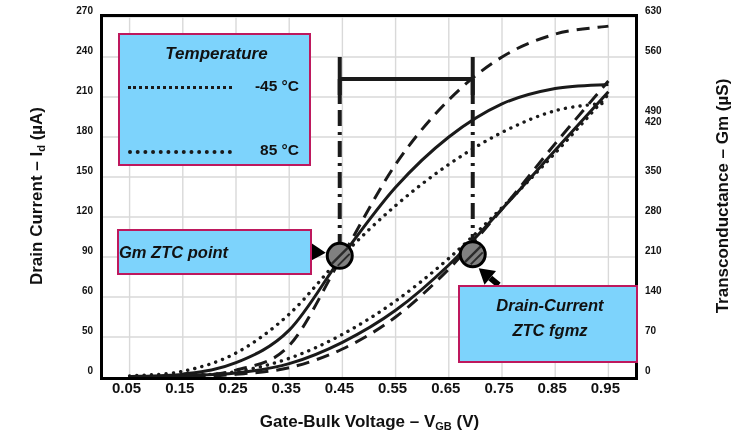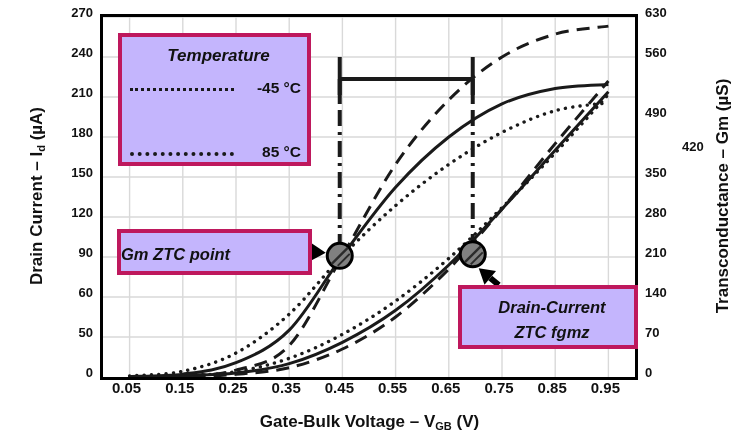--- a/index.html
+++ b/index.html
@@ -22,42 +22,42 @@
     position:absolute;left:598px;top:186px;width:250px;text-align:center;
     transform:rotate(-90deg);transform-origin:center center;
   }
   #x-title{
     position:absolute;left:100px;top:412px;width:539px;text-align:center;
   }
   .sub{font-size:11px;vertical-align:-3px;font-weight:bold;}
 
   
   .ytick{
-    position:absolute;font-weight:bold;font-size:13px;
+    position:absolute;font-weight:bold;font-size:10px;
     text-align:right;line-height:1;
   }
   .ytick-l{width:52px;left:41px;}
   .ytick-r{width:52px;left:645px;text-align:left;}
   .xtick{
     position:absolute;font-weight:bold;font-size:15px;width:60px;
     text-align:center;top:380px;line-height:1;
   }
 
   
   #plot{
     position:absolute;left:100px;top:14px;width:538px;height:366px;
     border:3px solid #000;box-sizing:border-box;background:#fff;
   }
   #gridsvg{position:absolute;left:0;top:0;}
   #curvesvg{position:absolute;left:0;top:0;}
   #annosvg{position:absolute;left:0;top:0;}
 
   
   .box{
-    position:absolute;background:#c4b5fd;border:4px solid #be185d;
+    position:absolute;background:#7dd3fc;border:2px solid #be185d;
     box-sizing:border-box;z-index:6;
   }
   #legend-box{left:15px;top:16px;width:193px;height:133px;}
   #legend-title{
     position:absolute;left:0;top:9px;width:193px;text-align:center;
     font-style:italic;font-weight:bold;font-size:17px;
   }
   .legrow{position:absolute;left:0;width:187px;height:26px;}
   .legrow .lbl{
     position:absolute;right:8px;top:2px;font-weight:bold;font-size:15.5px;
@@ -81,21 +81,21 @@
     font-weight:bold;font-size:10.5px;font-style:italic;
   }
   .vsub{font-size:13px;vertical-align:-4px;font-style:italic;}
   .vsub2{font-size:8px;vertical-align:-2px;font-style:italic;}
 
   #gm-callout{left:14px;top:212px;width:195px;height:46px;}
   #gm-callout .txt{
     position:absolute;left:0;top:12px;width:195px;text-align:left;
     font-style:italic;font-weight:bold;font-size:16.5px;
   }
-  #dc-callout{left:355px;top:268px;width:180px;height:64px;}
+  #dc-callout{left:355px;top:268px;width:180px;height:78px;}
   #dc-callout .txt{
     position:absolute;left:0;width:180px;text-align:center;
     font-style:italic;font-weight:bold;font-size:16.5px;
   }
   #dc-callout .l1{top:9px;}
   #dc-callout .l2{top:34px;}
 </style>
 </head>
 <body>
 
@@ -119,21 +119,21 @@
       <div class="ytick ytick-l" style="top: 46px;">240</div>
       <div class="ytick ytick-l" style="top: 6px;">270</div>
     </div>
   <div id="ticks-right">
       <div class="ytick ytick-r" style="top: 366px;">0</div>
       <div class="ytick ytick-r" style="top: 326px;">70</div>
       <div class="ytick ytick-r" style="top: 286px;">140</div>
       <div class="ytick ytick-r" style="top: 246px;">210</div>
       <div class="ytick ytick-r" style="top: 206px;">280</div>
       <div class="ytick ytick-r" style="top: 166px;">350</div>
-      <div class="ytick ytick-r" style="top: 140px; margin-left: 37px;">420</div>
+      <div class="ytick ytick-r" style="top: 117px;">420</div>
       <div class="ytick ytick-r" style="top: 86px; margin-top: 20px;">490</div>
       <div class="ytick ytick-r" style="top: 46px;">560</div>
       <div class="ytick ytick-r" style="top: 6px;">630</div>
     </div>
   <div id="ticks-x">
       <div class="xtick" style="left: 96.6px;">0.05</div>
       <div class="xtick" style="left: 149.8px;">0.15</div>
       <div class="xtick" style="left: 203px;">0.25</div>
       <div class="xtick" style="left: 256.2px;">0.35</div>
       <div class="xtick" style="left: 309.4px;">0.45</div>

